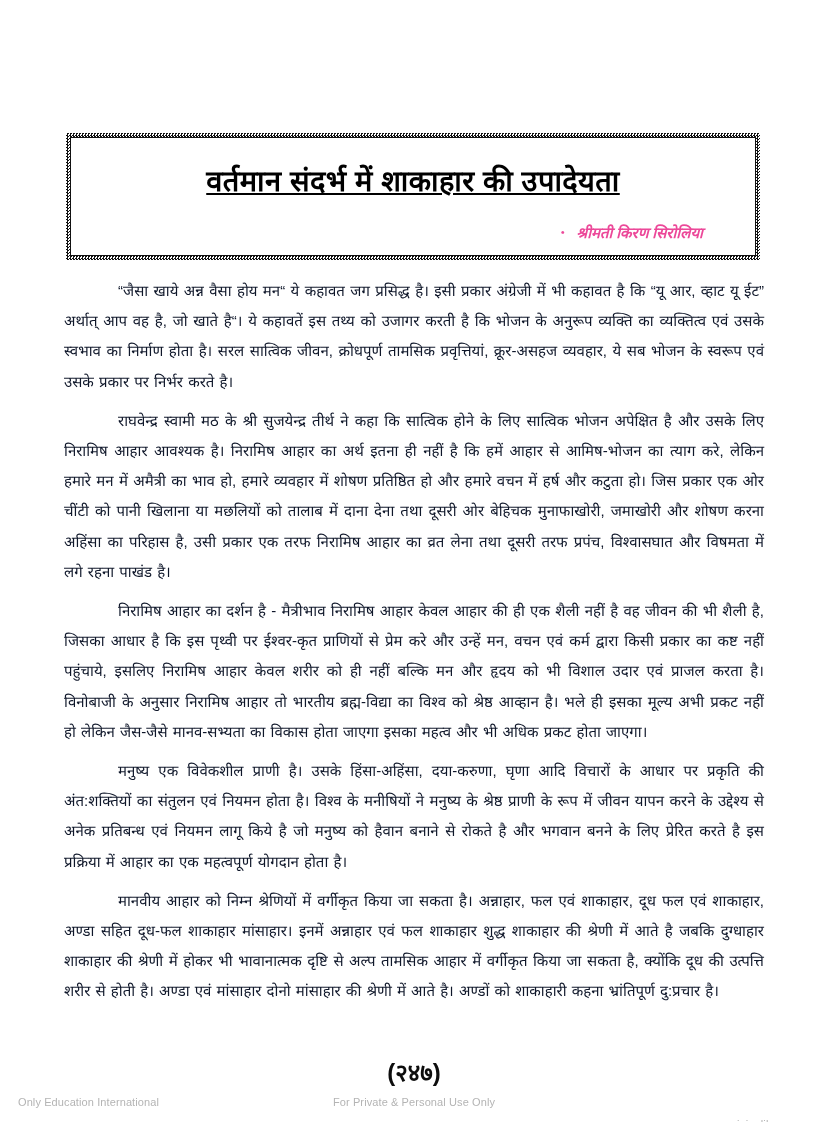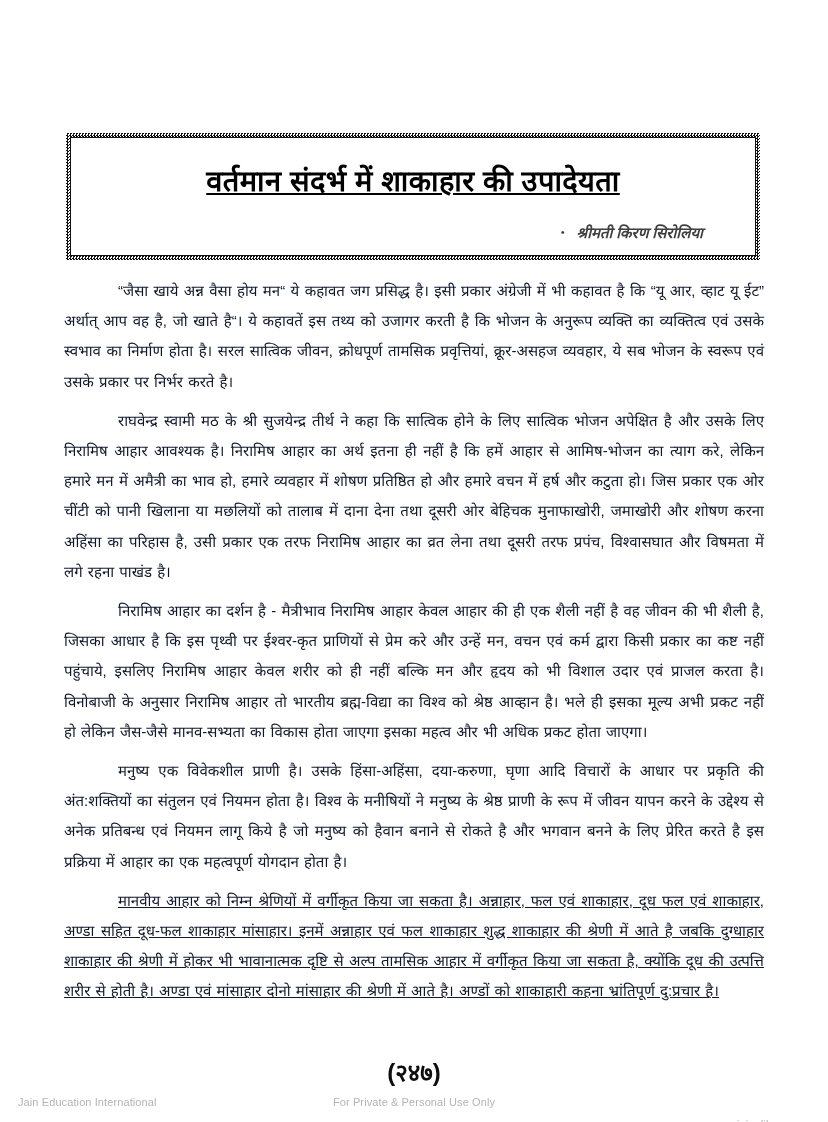--- a/index.html
+++ b/index.html
@@ -65,21 +65,21 @@
   }
 
   .byline {
     position: absolute;
     right: 52px;
     bottom: 13px;
     font-family: "Liberation Serif", "DejaVu Serif", serif;
     font-style: italic;
     font-weight: 700;
     font-size: 15px;
-    color: #404040;
+    color: #ec4899;
     white-space: nowrap;
   }
   .byline .bullet {
     display: inline-block;
     font-size: 11px;
     vertical-align: 2px;
     margin-right: 12px;
   }
 
   
@@ -95,21 +95,21 @@
     text-align: justify;
     text-align-last: left;
     font-family: "Liberation Sans", "DejaVu Sans", sans-serif;
     font-size: 15px;
     line-height: 30.2px;
     font-weight: 500;
     color: #0f172a;
     word-spacing: 1px;
     -webkit-font-smoothing: none;
   }
-  .para:last-child { margin-bottom: 0; text-decoration: underline; }
+  .para:last-child { margin-bottom: 0; }
 
   
   .page-number {
     position: absolute;
     left: 0;
     right: 0;
     top: 1055px;
     text-align: center;
     font-family: "Liberation Sans", "DejaVu Sans", sans-serif;
     font-size: 24px;
@@ -153,18 +153,18 @@
     <p class="para">“जैसा खाये अन्न वैसा होय मन“ ये कहावत जग प्रसिद्ध है। इसी प्रकार अंग्रेजी में भी कहावत है कि “यू आर, व्हाट यू ईट” अर्थात् आप वह है, जो खाते है“। ये कहावतें इस तथ्य को उजागर करती है कि भोजन के अनुरूप व्यक्ति का व्यक्तित्व एवं उसके स्वभाव का निर्माण होता है। सरल सात्विक जीवन, क्रोधपूर्ण तामसिक प्रवृत्तियां, क्रूर-असहज व्यवहार, ये सब भोजन के स्वरूप एवं उसके प्रकार पर निर्भर करते है।</p>
     <p class="para">राघवेन्द्र स्वामी मठ के श्री सुजयेन्द्र तीर्थ ने कहा कि सात्विक होने के लिए सात्विक भोजन अपेक्षित है और उसके लिए निरामिष आहार आवश्यक है। निरामिष आहार का अर्थ इतना ही नहीं है कि हमें आहार से आमिष-भोजन का त्याग करे, लेकिन हमारे मन में अमैत्री का भाव हो, हमारे व्यवहार में शोषण प्रतिष्ठित हो और हमारे वचन में हर्ष और कटुता हो। जिस प्रकार एक ओर चींटी को पानी खिलाना या मछलियों को तालाब में दाना देना तथा दूसरी ओर बेहिचक मुनाफाखोरी, जमाखोरी और शोषण करना अहिंसा का परिहास है, उसी प्रकार एक तरफ निरामिष आहार का व्रत लेना तथा दूसरी तरफ प्रपंच, विश्वासघात और विषमता में लगे रहना पाखंड है।</p>
     <p class="para">निरामिष आहार का दर्शन है - मैत्रीभाव निरामिष आहार केवल आहार की ही एक शैली नहीं है वह जीवन की भी शैली है, जिसका आधार है कि इस पृथ्वी पर ईश्वर-कृत प्राणियों से प्रेम करे और उन्हें मन, वचन एवं कर्म द्वारा किसी प्रकार का कष्ट नहीं पहुंचाये, इसलिए निरामिष आहार केवल शरीर को ही नहीं बल्कि मन और हृदय को भी विशाल उदार एवं प्राजल करता है। विनोबाजी के अनुसार निरामिष आहार तो भारतीय ब्रह्म-विद्या का विश्व को श्रेष्ठ आव्हान है। भले ही इसका मूल्य अभी प्रकट नहीं हो लेकिन जैस-जैसे मानव-सभ्यता का विकास होता जाएगा इसका महत्व और भी अधिक प्रकट होता जाएगा।</p>
     <p class="para">मनुष्य एक विवेकशील प्राणी है। उसके हिंसा-अहिंसा, दया-करुणा, घृणा आदि विचारों के आधार पर प्रकृति की अंत:शक्तियों का संतुलन एवं नियमन होता है। विश्व के मनीषियों ने मनुष्य के श्रेष्ठ प्राणी के रूप में जीवन यापन करने के उद्देश्य से अनेक प्रतिबन्ध एवं नियमन लागू किये है जो मनुष्य को हैवान बनाने से रोकते है और भगवान बनने के लिए प्रेरित करते है इस प्रक्रिया में आहार का एक महत्वपूर्ण योगदान होता है।</p>
     <p class="para">मानवीय आहार को निम्न श्रेणियों में वर्गीकृत किया जा सकता है। अन्नाहार, फल एवं शाकाहार, दूध फल एवं शाकाहार, अण्डा सहित दूध-फल शाकाहार मांसाहार। इनमें अन्नाहार एवं फल शाकाहार शुद्ध शाकाहार की श्रेणी में आते है जबकि दुग्धाहार शाकाहार की श्रेणी में होकर भी भावानात्मक दृष्टि से अल्प तामसिक आहार में वर्गीकृत किया जा सकता है, क्योंकि दूध की उत्पत्ति शरीर से होती है। अण्डा एवं मांसाहार दोनो मांसाहार की श्रेणी में आते है। अण्डों को शाकाहारी कहना भ्रांतिपूर्ण दु:प्रचार है।</p>
   </div>
 
   <div class="page-number">(२४७)</div>
 
   <div class="footer">
-    <span class="f-left">Jain Education International</span>
+    <span class="f-left">Only Education International</span>
     <span class="f-mid">For Private &amp; Personal Use Only</span>
     <span class="f-right">www.jainelibrary.org</span>
   </div>
 
 </div>
 
 </body></html>

